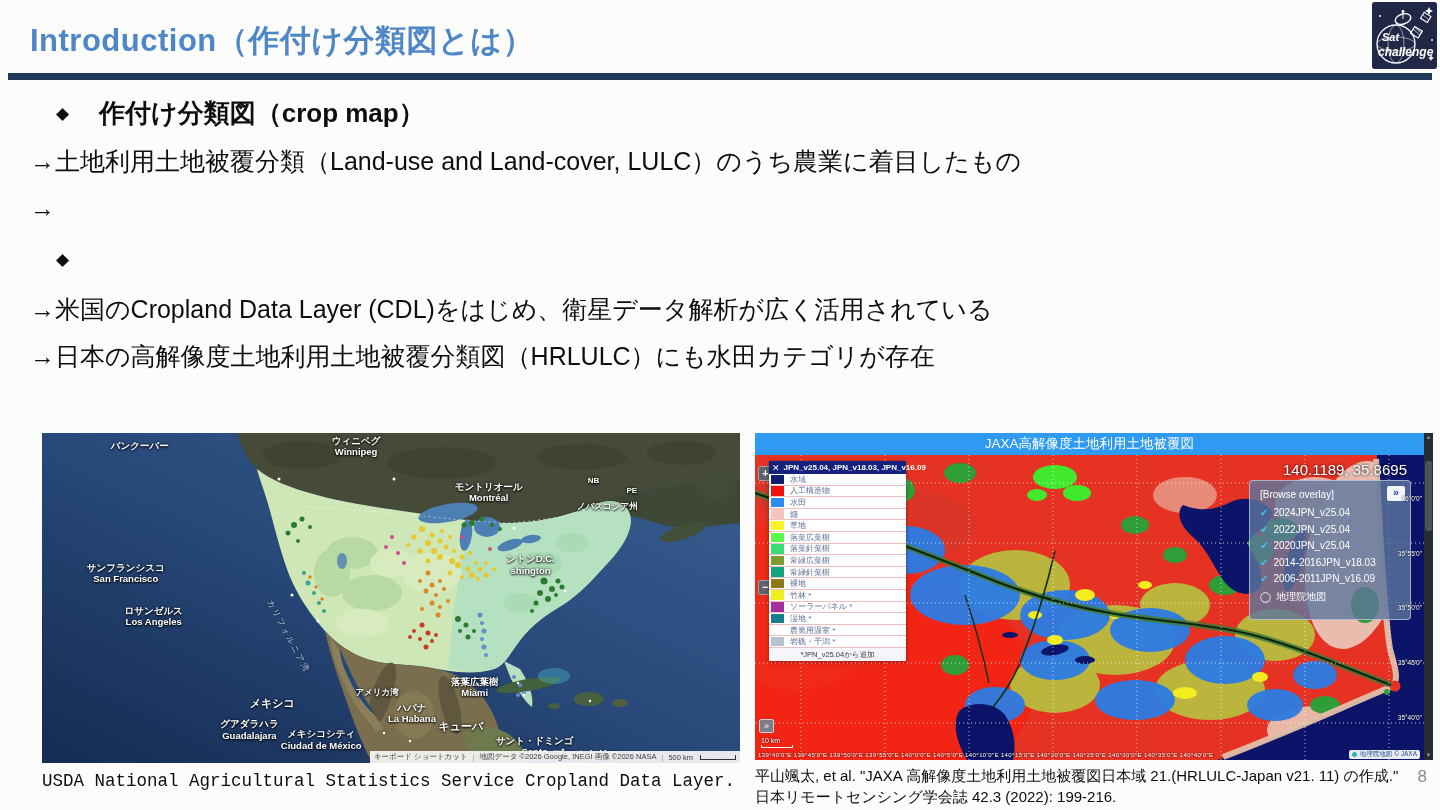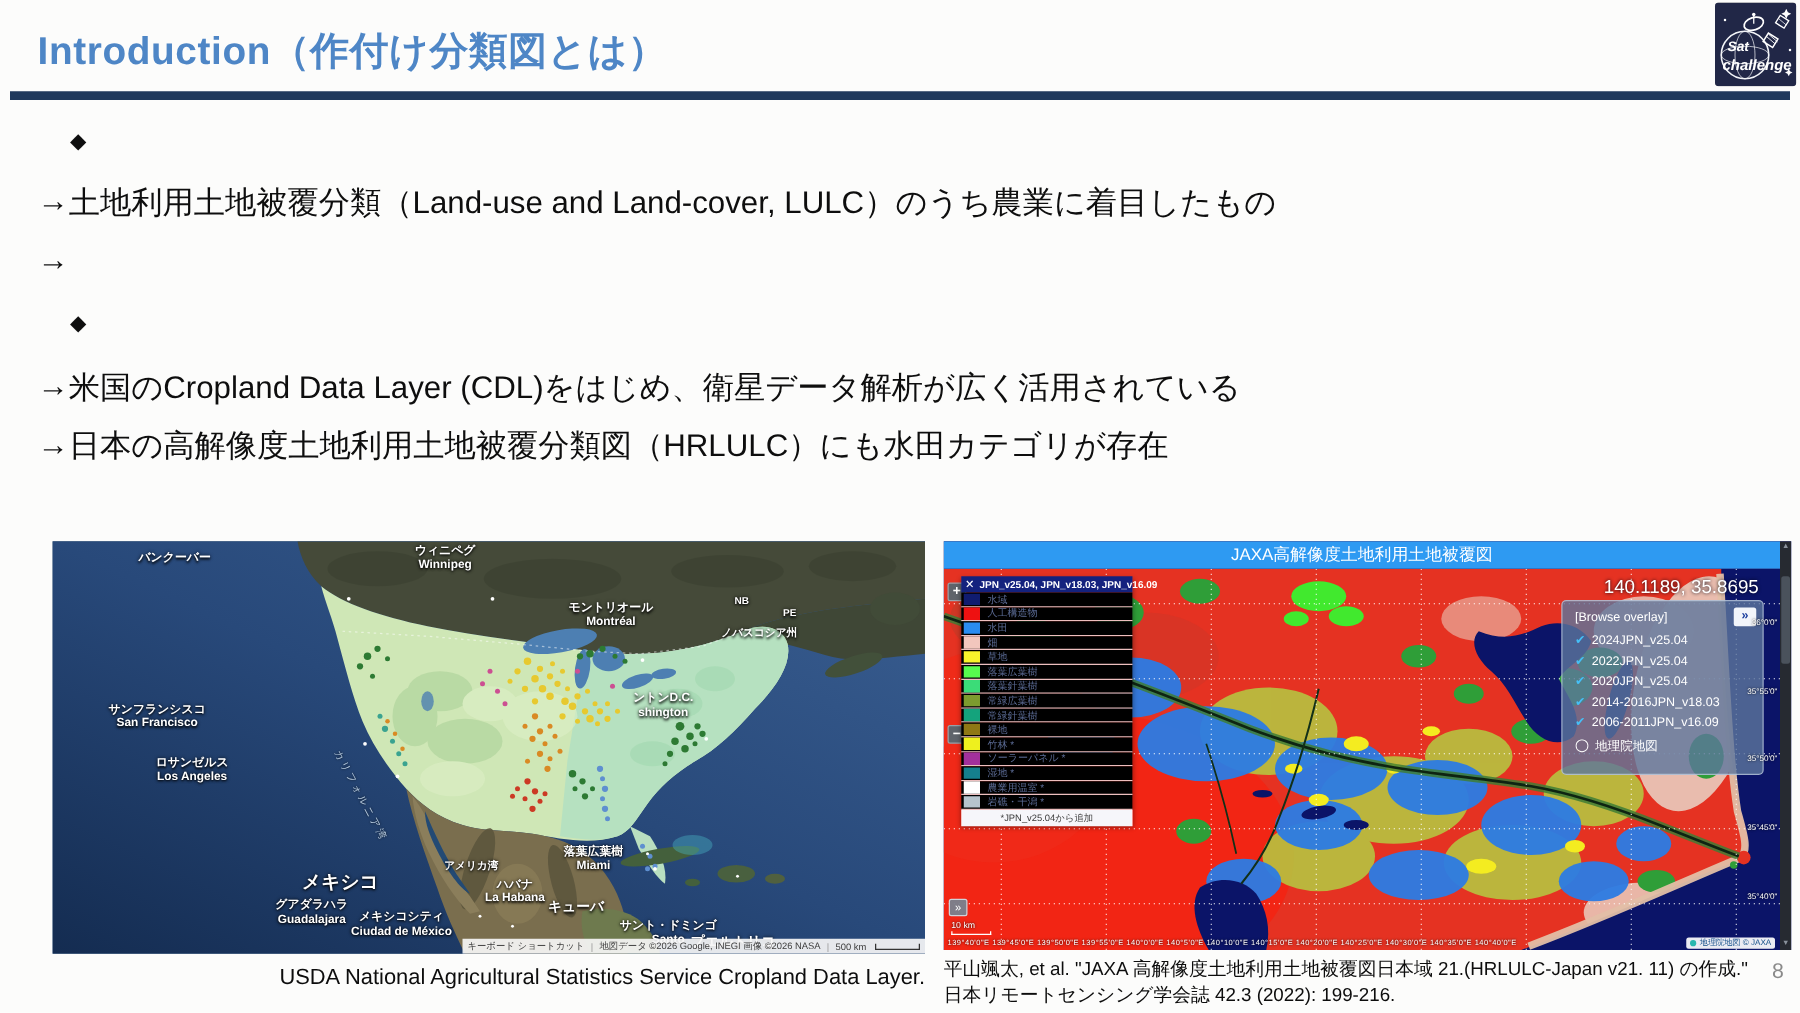--- a/index.html
+++ b/index.html
@@ -25,38 +25,38 @@
   .usda-figure { position:absolute; left:42px; top:433px; width:698px; }
   .usda-map { position:relative; width:698px; height:330px; background:#23456f; overflow:hidden; }
   .usda-map svg { position:absolute; inset:0; }
   .map-labels { position:absolute; inset:0; }
   .map-city-label { position:absolute; transform:translate(-50%,0); text-align:center; color:#fff; font-size:9.5px; font-weight:bold; line-height:1.2;
       text-shadow:0 1px 2px rgba(0,0,0,.95),0 0 3px rgba(0,0,0,.85); white-space:nowrap; }
   .gulf-label { position:absolute; left:29.5%; top:60%; color:#cfe2f2; font-size:8px; transform:rotate(62deg); letter-spacing:2px; opacity:.85; text-shadow:0 0 2px #000; }
   .gmap-attr { position:absolute; right:0; bottom:0; height:12px; background:rgba(246,246,246,.92); color:#3d3d3d; font-size:7.5px; display:flex; align-items:center; gap:5px; padding:0 4px; }
   .gmap-attr .sep { color:#999; }
   .gmap-attr .scalebar { display:inline-block; width:36px; height:5px; border:1px solid #333; border-top:none; margin-left:2px; }
-  .usda-caption { width:698px; margin-top:8px; text-align:right; font-size:17.5px; color:#0d0d0d; }
+  .usda-caption { width:698px; margin-top:8px; text-align:left; font-size:17.5px; color:#0d0d0d;font-family:Liberation Mono, monospace; }
 
   .jaxa-figure { position:absolute; left:755px; top:433px; width:678px; }
   .jaxa-window { position:relative; width:678px; height:327px; background:#0b1468; overflow:hidden; }
   .jaxa-titlebar { position:absolute; left:0; top:0; right:9px; height:22px; background:#2e9af2; color:#fff; font-size:13.5px; display:flex; align-items:center; justify-content:center; }
   .jaxa-map { position:absolute; left:0; top:22px; right:9px; bottom:0; }
   .jaxa-map svg { position:absolute; inset:0; }
 
   .jaxa-scrollbar { position:absolute; right:0; top:0; bottom:0; width:9px; background:#262a31; }
   .jaxa-scrollbar .arr { position:absolute; left:0; width:9px; height:9px; color:#8a929c; font-size:6px; line-height:9px; text-align:center; }
   .jaxa-scrollbar .arr.up { top:0; }
   .jaxa-scrollbar .arr.dn { bottom:0; }
   .jaxa-scrollbar .thumb { position:absolute; left:1px; width:7px; top:28px; height:70px; background:#4a525c; border-radius:2px; }
 
   .legend-panel { position:absolute; left:14px; top:28px; width:137px; box-shadow:0 1px 4px rgba(0,0,0,.4); }
   .legend-header { background:#14227e; color:#fff; font-size:8px; font-weight:bold; height:13px; display:flex; align-items:center; gap:4px; padding:0 3px; white-space:nowrap; }
   .legend-close { color:#fff; font-size:9px; font-weight:bold; cursor:default; }
-  .legend-row { height:11.6px; background:#000000; border-bottom:1px solid #edbfbf; display:flex; align-items:center; padding-left:2px; }
+  .legend-row { height:11.6px; background:#ffffff; border-bottom:1px solid #edbfbf; display:flex; align-items:center; padding-left:2px; }
   .legend-swatch { width:13px; height:9.5px; margin-right:6px; flex:none; }
   .legend-label { font-size:8px; color:#5b6b95; white-space:nowrap; }
   .legend-footer { background:#f6f6fa; font-size:7.5px; color:#3a3a3a; text-align:center; height:13px; line-height:13px; }
 
   .mapzoom-btn { position:absolute; left:3px; width:15px; height:15px; background:#5f646b; border:1px solid #9aa0a8; border-radius:2px; color:#fff; font-size:11px; font-weight:bold; line-height:13px; text-align:center; }
   .mapzoom-in { top:33px; } .mapzoom-out { top:147px; }
 
   .jaxa-coords { position:absolute; top:28px; right:26px; color:#fff; font-size:15px; text-shadow:0 0 3px #001; }
   .overlay-panel { position:absolute; top:47px; right:22px; width:162px; background:rgba(92,117,156,.8); border:1px solid rgba(228,238,250,.55); border-radius:4px; padding:8px 10px 10px; color:#fff; }
   .overlay-title { font-size:10px; margin-bottom:7px; }
@@ -108,20 +108,21 @@
         <circle cx="60" cy="38" r="1"></circle>
       </g>
       <text x="10" y="39" fill="#fff" font-size="11" font-style="italic" font-weight="bold">Sat</text>
       <text x="6" y="54" fill="#fff" font-size="12" font-style="italic" font-weight="bold">challenge</text>
     </svg>
   </div>
 
   <div class="bullets">
     <div class="b-row heading">
       <span class="mk">◆</span>
+      <span>作付け分類図（crop map）</span>
     </div>
     <div class="b-row arrow">
       <span class="mk">→</span>
       <span>土地利用土地被覆分類（Land-use and Land-cover, LULC）のうち農業に着目したもの</span>
     </div>
     <div class="b-row arrow">
       <span class="mk">→</span>
     </div>
     <div class="b-row heading h2">
       <span class="mk">◆</span>
@@ -378,21 +379,21 @@
           <div class="map-city-label" style="left: 53%; top: 81.5%;">
             <div>ハバナ</div>
             <div class="en">La Habana</div>
           </div>
 
           <div class="map-city-label" style="left: 60%; top: 87%; font-size: 11px;">
             <div>キューバ</div>
             <div class="en"></div>
           </div>
 
-          <div class="map-city-label" style="left: 33%; top: 80%; font-size: 15px;">
+          <div class="map-city-label" style="left: 33%; top: 80%; font-size: 11px;">
             <div>メキシコ</div>
             <div class="en"></div>
           </div>
 
           <div class="map-city-label" style="left: 28%; top: 86.5%; margin-left: 12px;">
             <div>グアダラハラ</div>
             <div class="en">Guadalajara</div>
           </div>
 
           <div class="map-city-label" style="left: 40%; top: 89.5%;">

